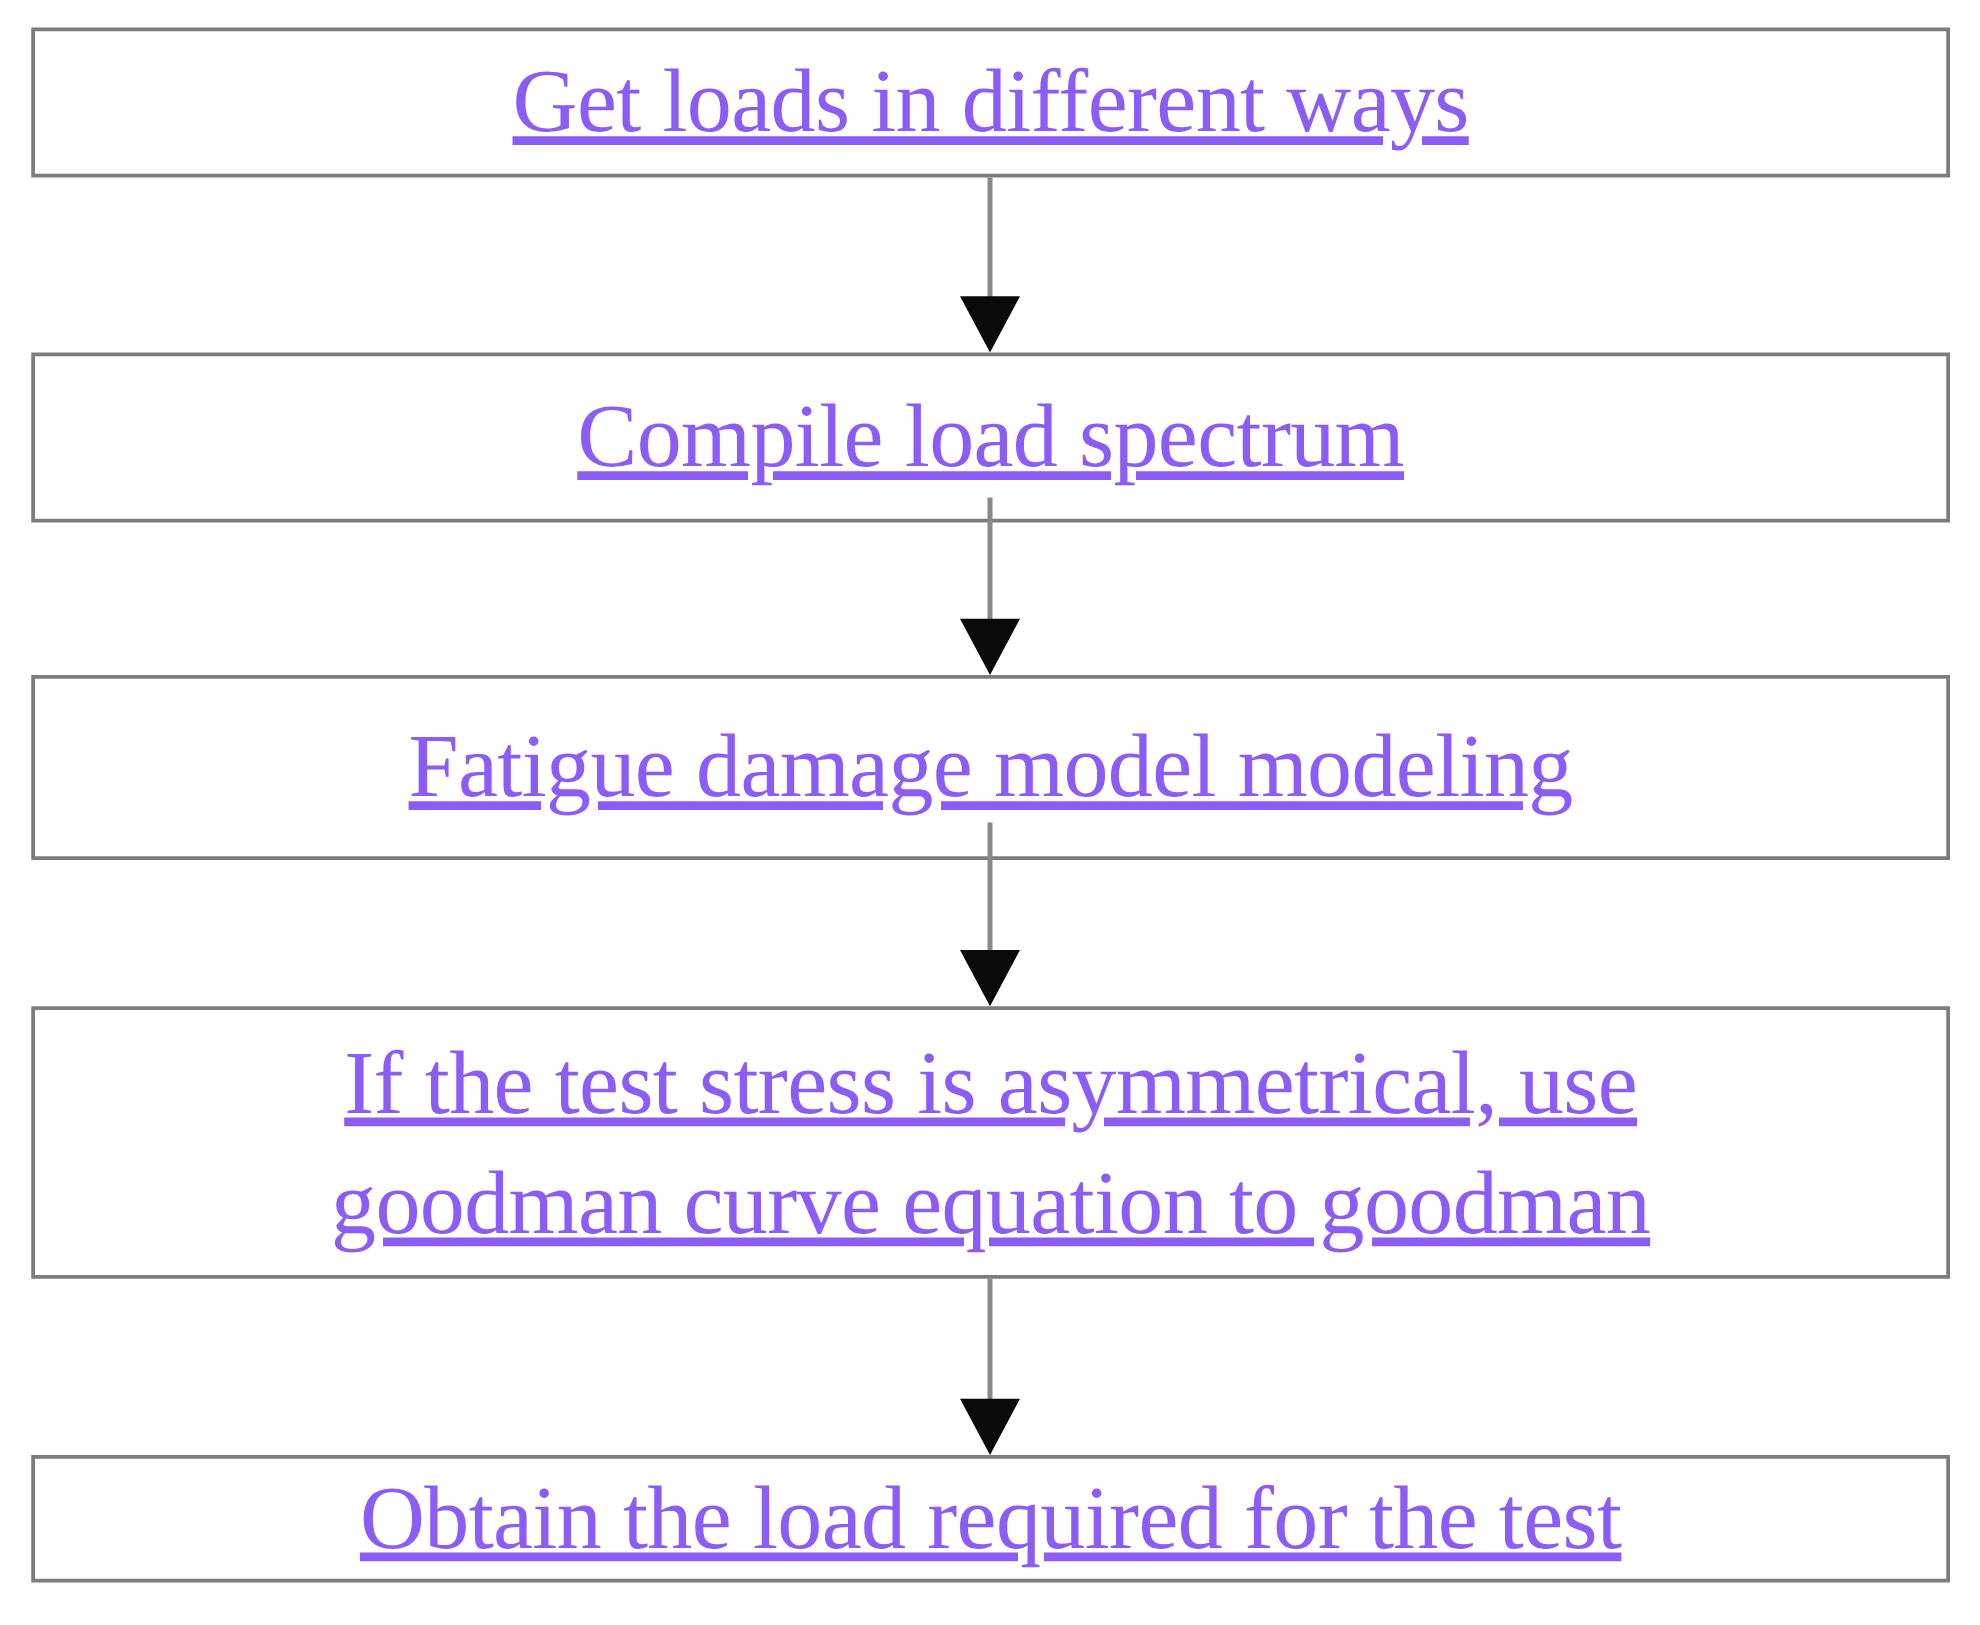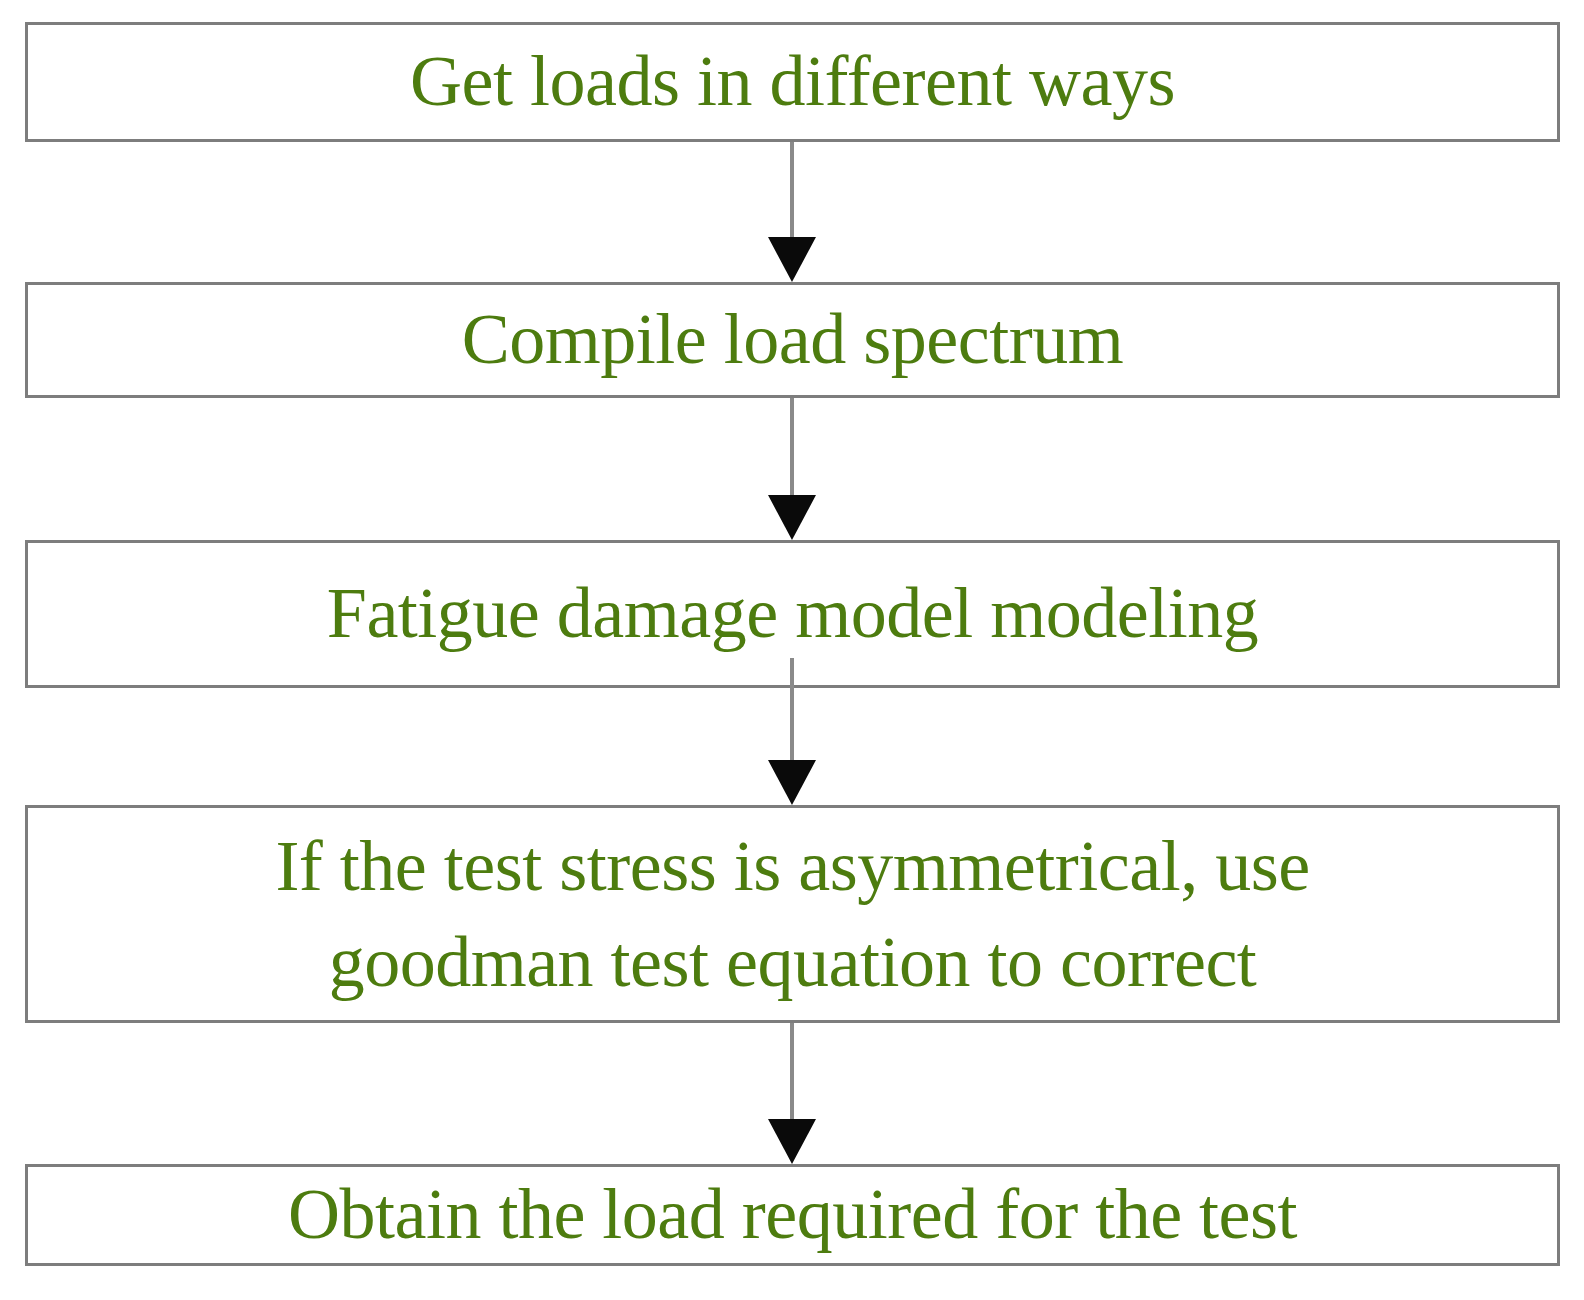--- a/index.html
+++ b/index.html
@@ -29,27 +29,28 @@
     border: 3px solid #7d7d7d;
     display: flex;
     align-items: center;
     justify-content: center;
     text-align: center;
   }
   .node-label {
     font-family: "Liberation Serif", "DejaVu Serif", serif;
     font-size: 72px;
     line-height: 1.38;
-    color: #4d7c0f;
+    color: #8b5cf6;
     letter-spacing: -0.5px;
     white-space: pre-line;
     padding: 0 14px;
+    text-decoration: underline;
   }
   .node-1 { top: 22px;   height: 120px; }
-  .node-2 { top: 282px;  height: 116px; }
+  .node-2 { top: 282px;  height: 136px; }
   .node-3 { top: 540px;  height: 148px; }
   .node-4 { top: 805px;  height: 218px; }
   .node-5 { top: 1164px; height: 102px; }
 
   .node-4 .node-label { line-height: 1.34; }
 
   
   .connector {
     position: absolute;
     width: 56px;
@@ -115,21 +116,21 @@
     <span class="node-label">Fatigue damage model modeling</span>
   </div>
 
   <div class="connector conn-3">
     <div class="stem"></div>
     <div class="head"></div>
   </div>
 
   <div class="node node-4">
     <span class="node-label">If the test stress is asymmetrical, use
-goodman test equation to correct</span>
+goodman curve equation to goodman</span>
   </div>
 
   <div class="connector conn-4">
     <div class="stem"></div>
     <div class="head"></div>
   </div>
 
   <div class="node node-5">
     <span class="node-label">Obtain the load required for the test</span>
   </div>

